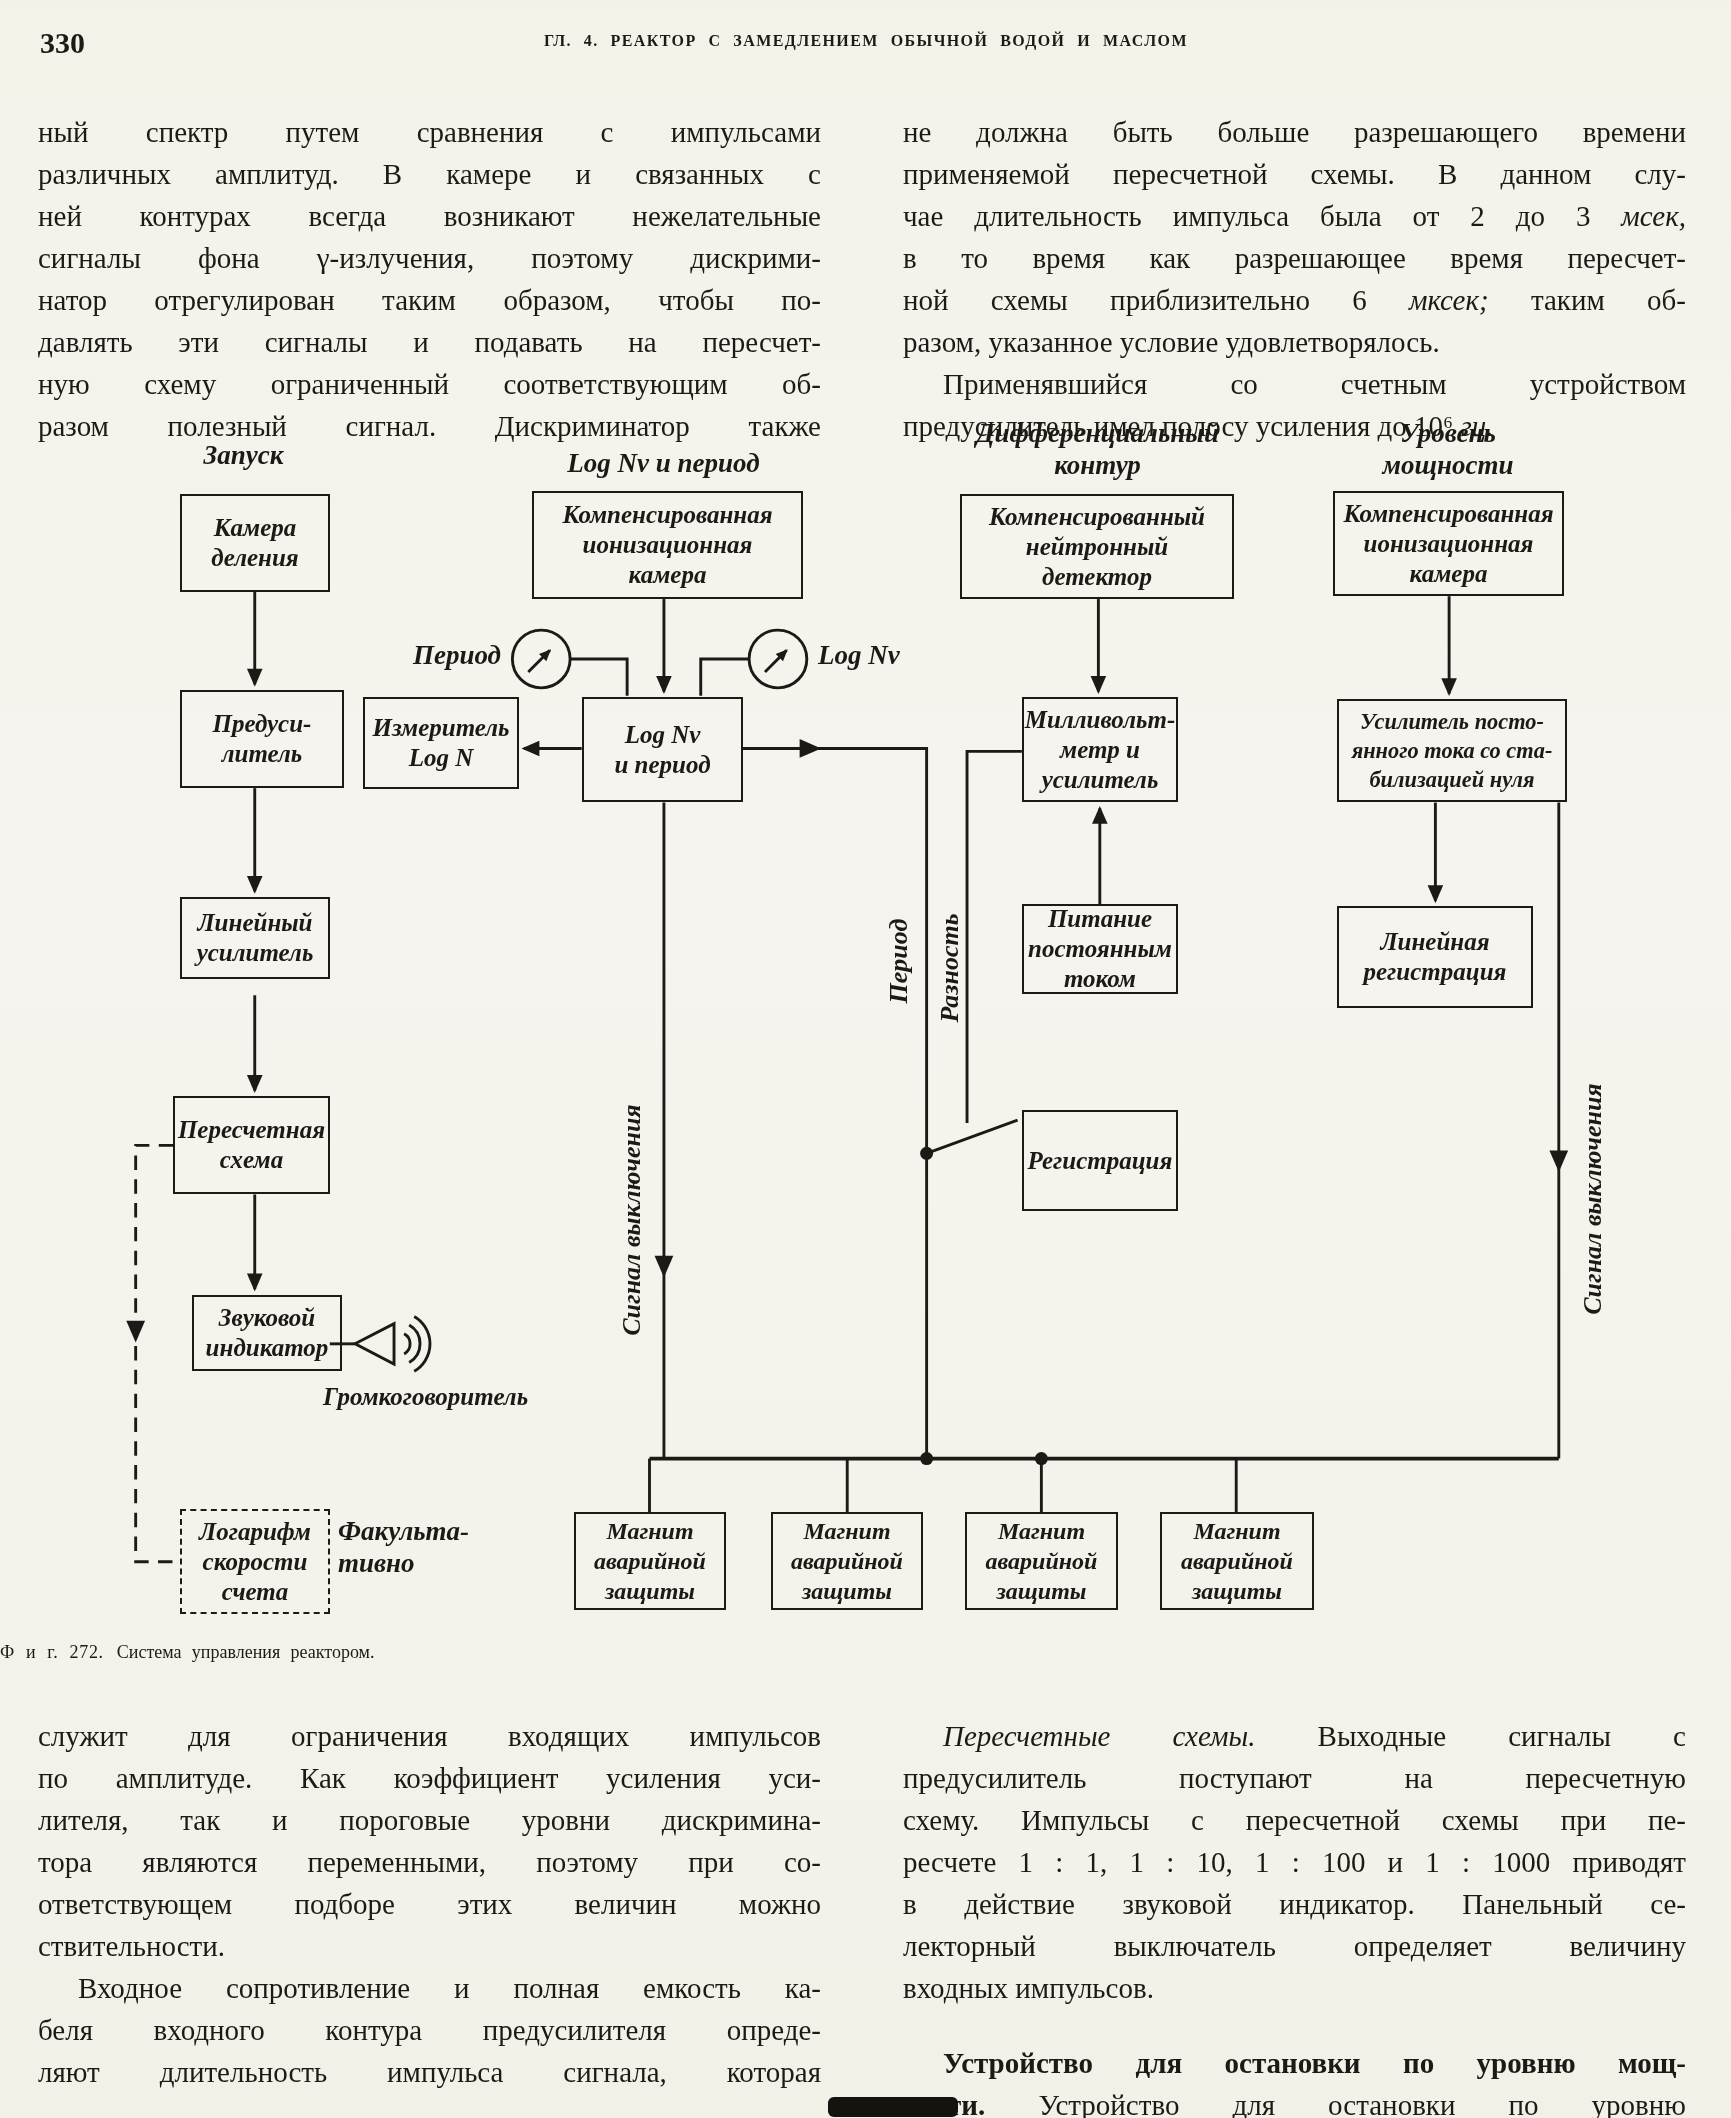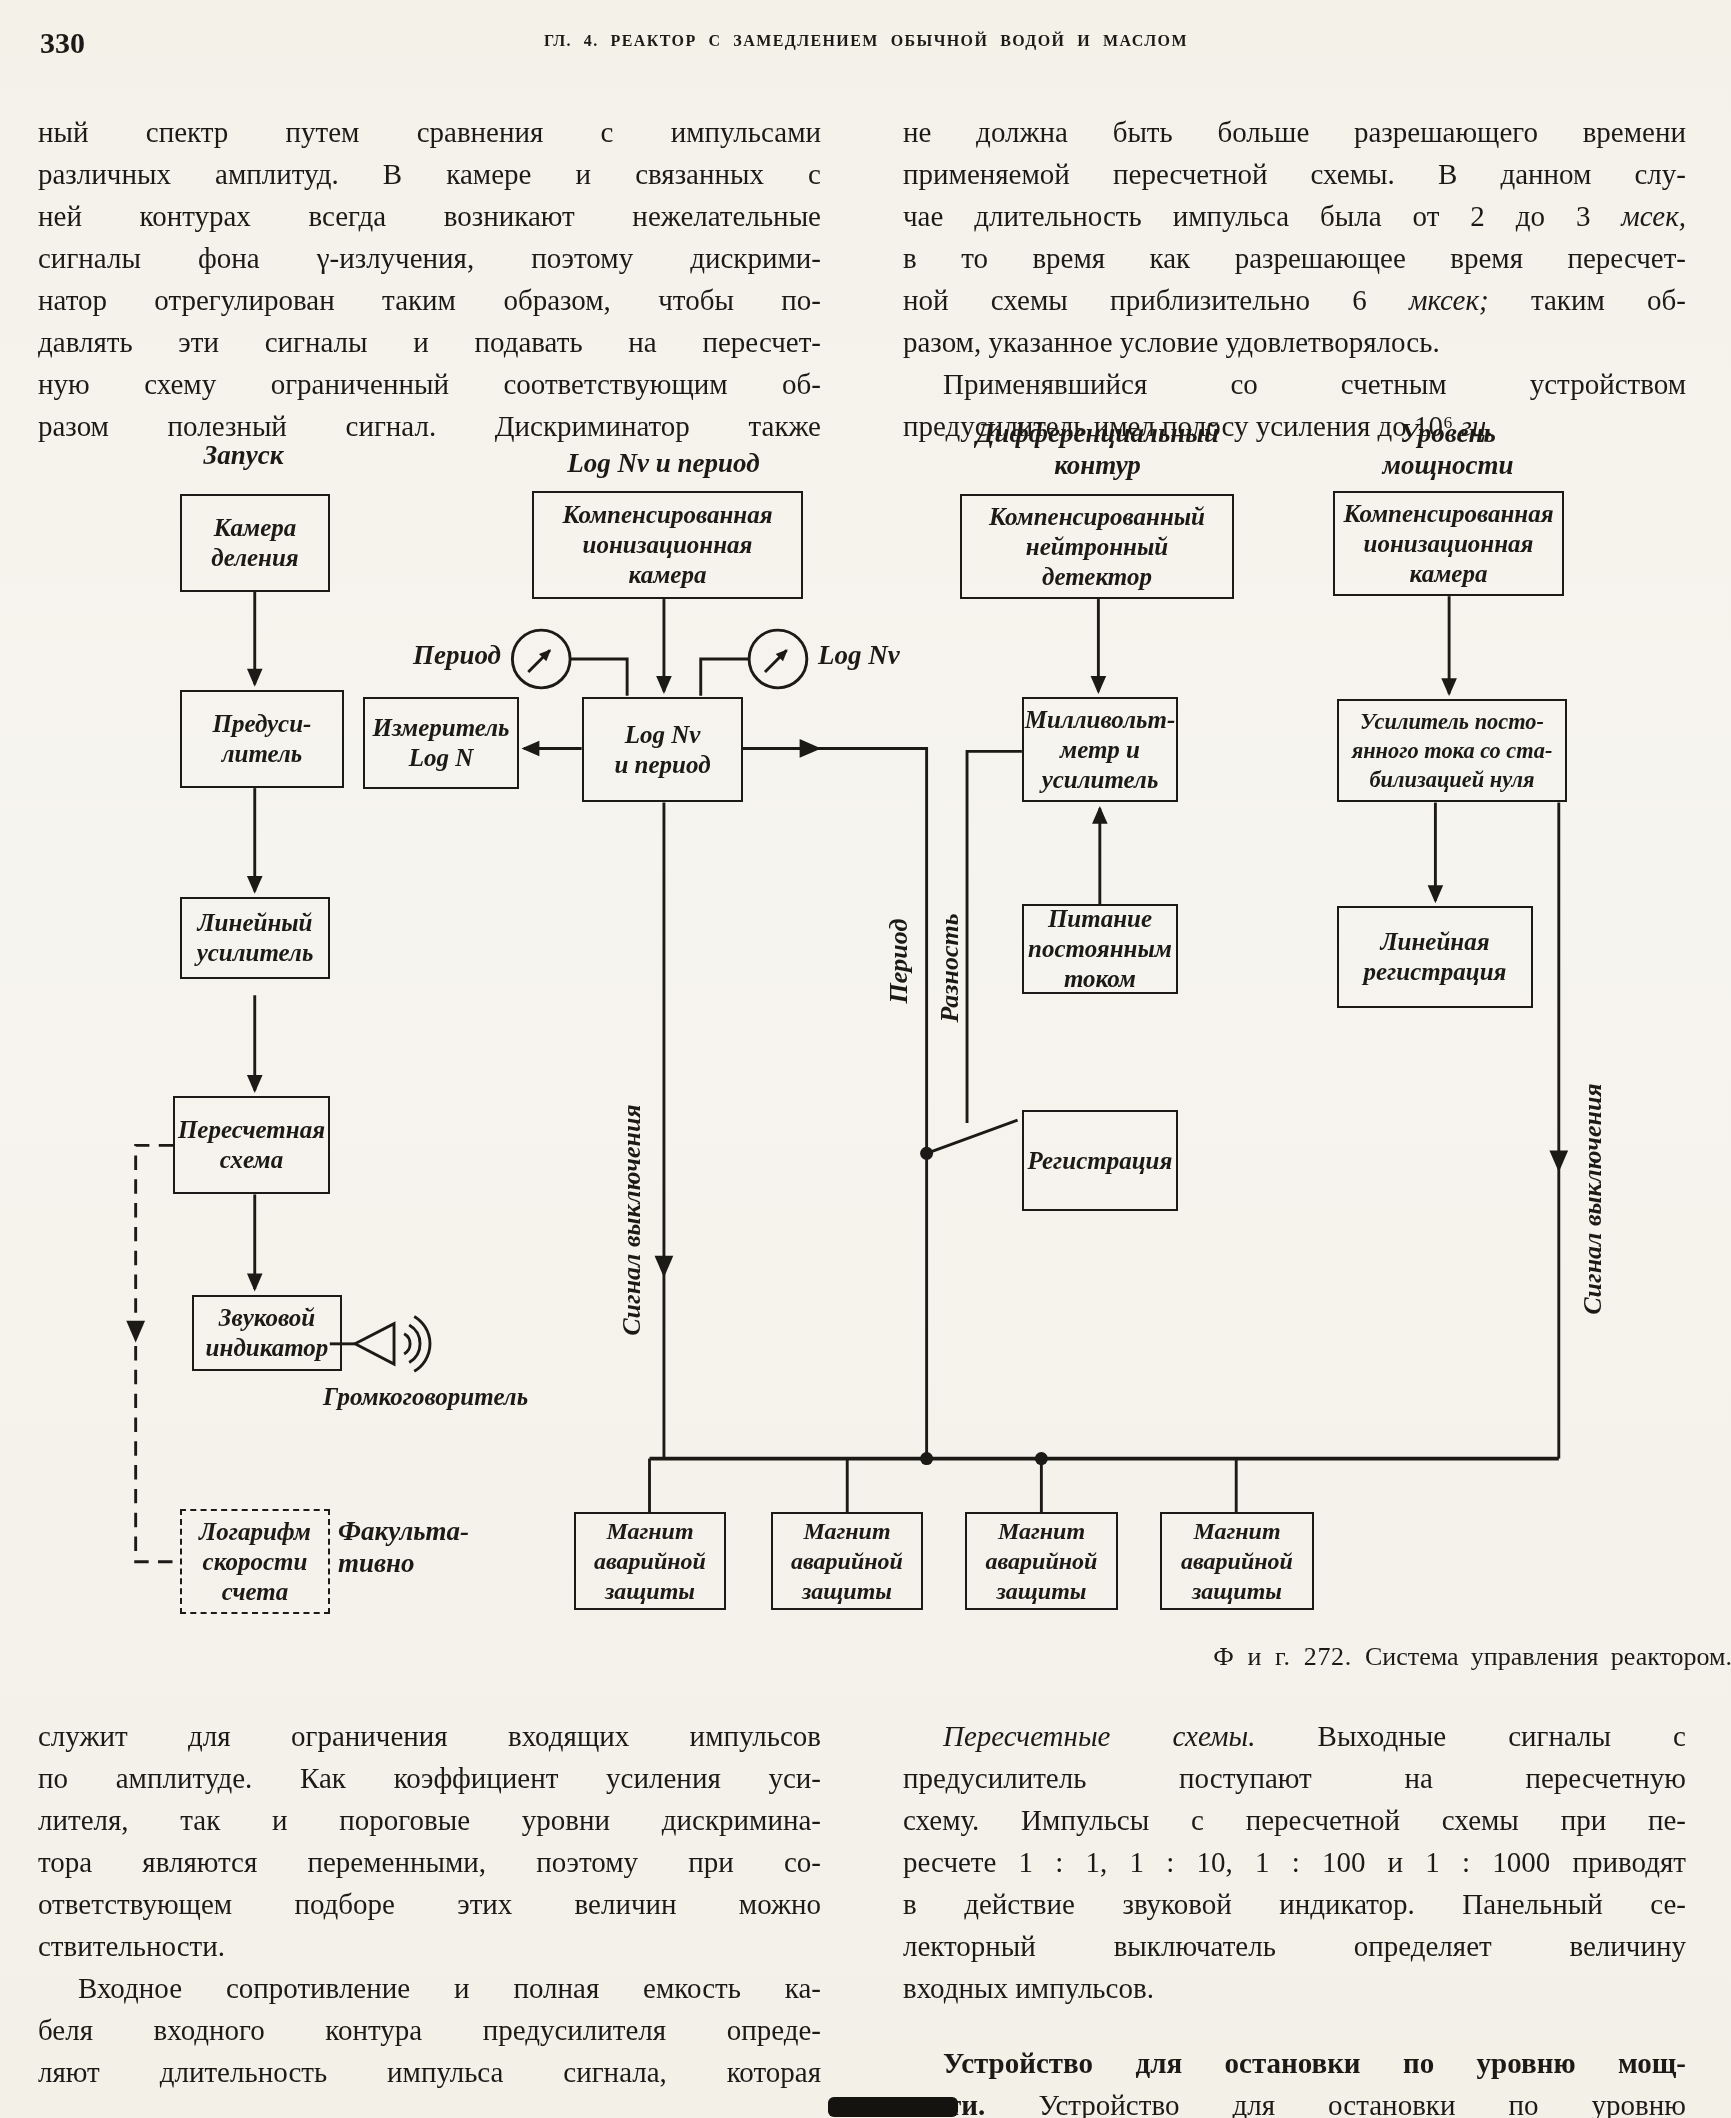--- a/index.html
+++ b/index.html
@@ -28,22 +28,22 @@
     text-align:center;padding:1.4px 2.9px;}
   .dbox.dashed{border-style:dashed;}
   .dbox .tline{text-align:center;}
   
   .dlabel{position:absolute;font-style:italic;font-weight:700;font-size:27px;line-height:32px;}
   .dlabel.center{text-align:center;}
   .dlabel.right{text-align:right;}
   .vlabel{position:absolute;height:32px;font-style:italic;font-weight:700;
     font-size:26px;line-height:32px;text-align:center;transform:rotate(-90deg);}
   
-  .caption{position:absolute;left:0;right:0;top:1642px;text-align:right;
-    font-size:26px;word-spacing:5.8px;}
+  .caption{position:absolute;left:0;right:0;top:1642px;text-align:left;
+    font-size:18px;word-spacing:5.8px;}
   .caption .figlabel{letter-spacing:0.7px;margin-right:13px;}
   .wires{position:absolute;left:0;top:0;pointer-events:none;}
   .smudge{position:absolute;left:828px;top:2097px;width:130px;height:20px;
     background:#15130f;border-radius:5.8px;}
 </style>
 </head>
 <body>
 
 <div class="pagenum">330</div>
 <div class="runhead">ГЛ. 4. РЕАКТОР С ЗАМЕДЛЕНИЕМ ОБЫЧНОЙ ВОДОЙ И МАСЛОМ</div>

